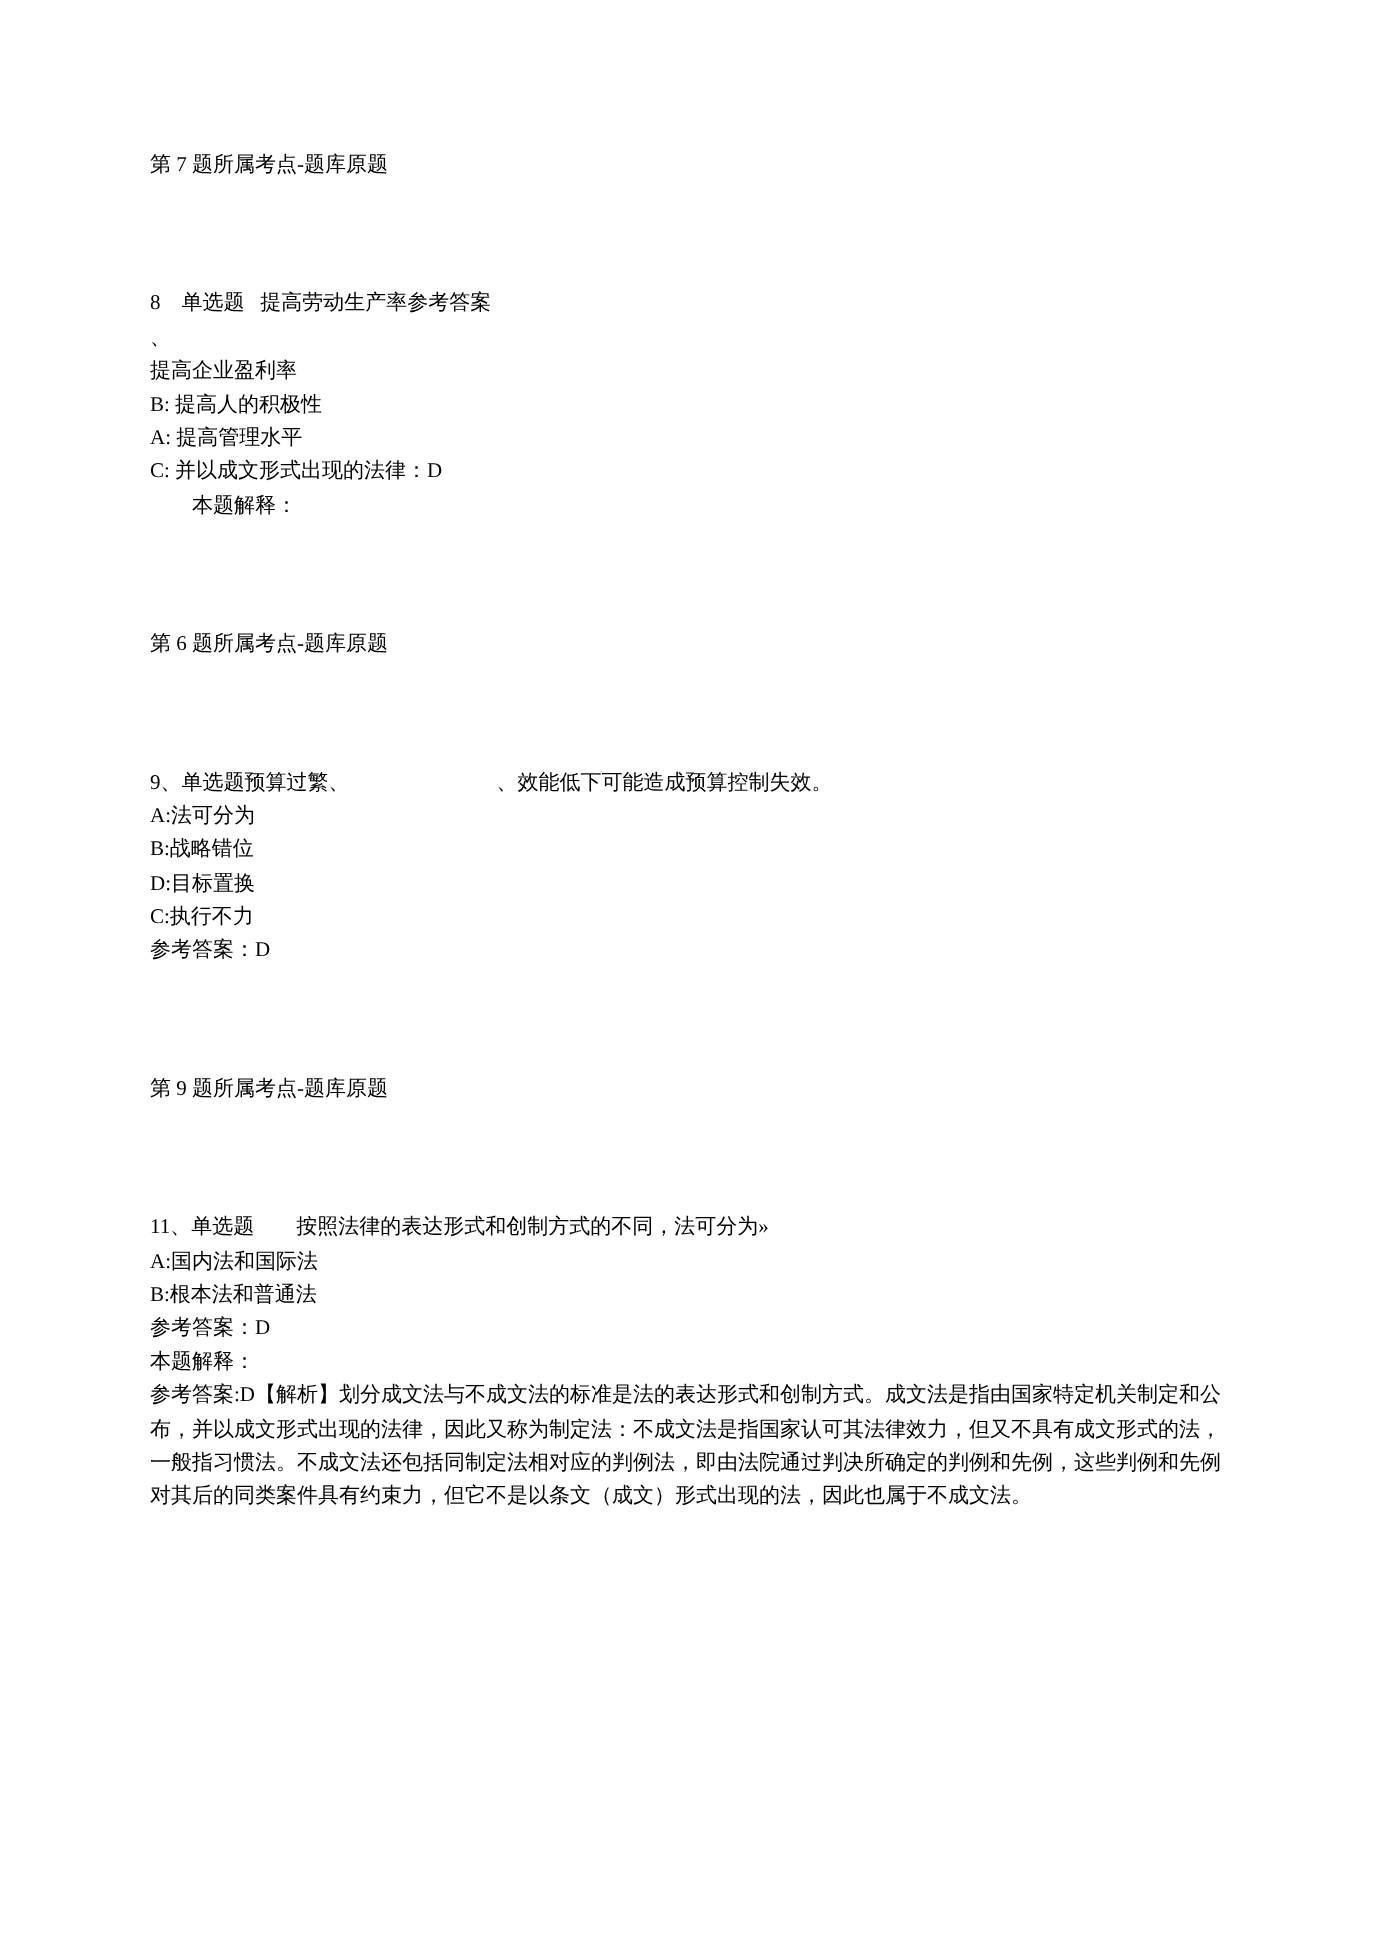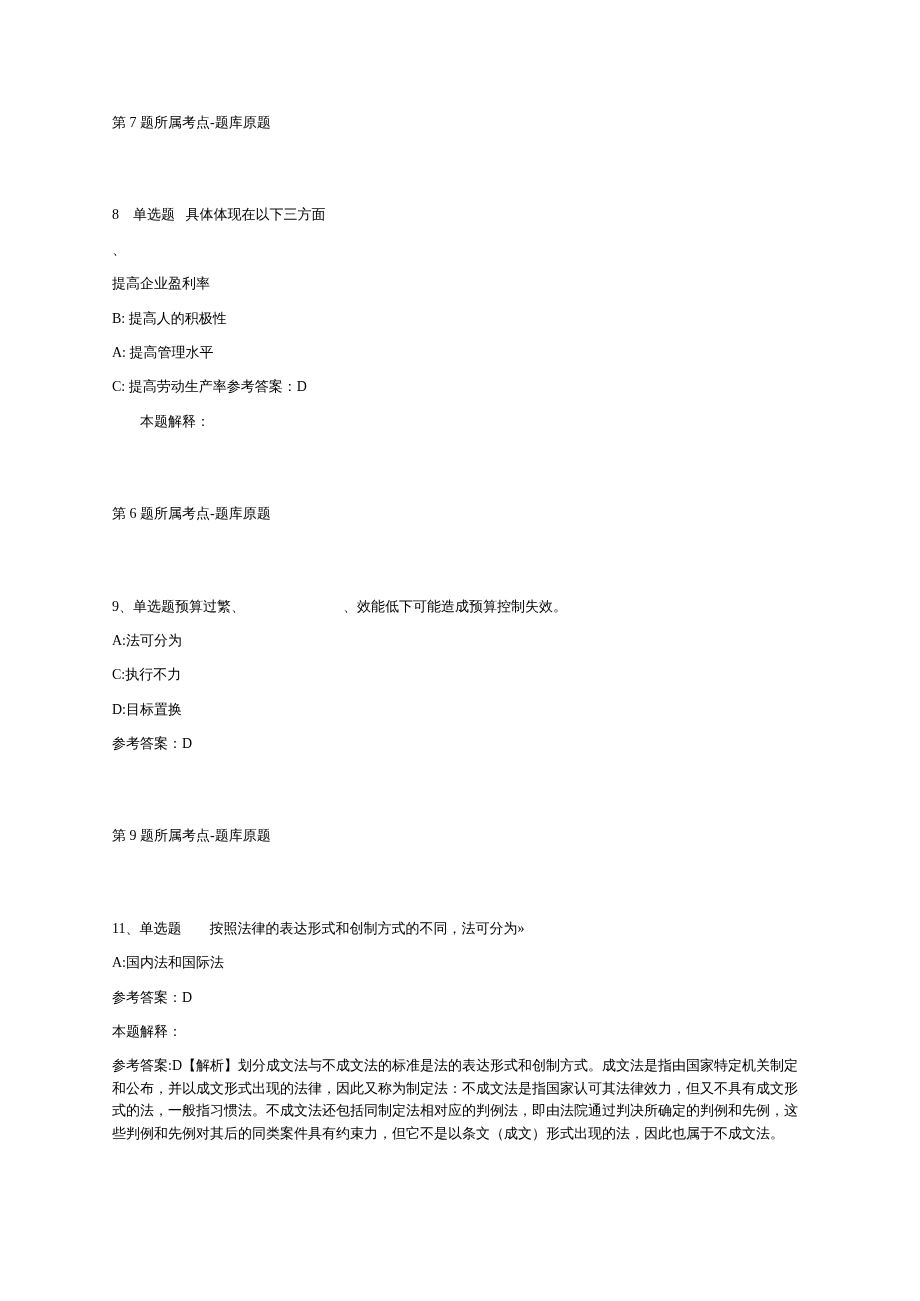--- a/index.html
+++ b/index.html
@@ -10,21 +10,21 @@
       background: #fff;
       margin: 0;
       padding: 100px 100px 60px 100px;
       width: 920px;
       box-sizing: border-box;
     }
     .block {
       margin-bottom: 70px;
     }
     .line {
-      margin: 12px;
+      margin: 0;
       padding: 0;
     }
     .indent {
       text-indent: 2em;
     }
     .blank-space {
       display: inline-block;
       width: 7em;
     }
   </style>
@@ -34,53 +34,55 @@
 <div class="block">
   <p class="line">第 7 题所属考点-题库原题</p>
 </div>
 
 <div class="block">
   <p class="line">
     <span>8</span>
     <span>&nbsp;&nbsp;</span>
     <span>单选题</span>
     <span>&nbsp;</span>
-    <span>具体体现在以下三方面</span>
+    <span>提高劳动生产率参考答案</span>
   </p>
   <p class="line">、</p>
   <p class="line">提高企业盈利率</p>
   <p class="line">
     <span>B:</span><span> 提高人的积极性</span>
   </p>
   <p class="line">
     <span>A:</span><span> 提高管理水平</span>
   </p>
   <p class="line">
-    <span>C:</span><span> 提高劳动生产率参考答案：D</span>
+    <span>C:</span><span> 并以成文形式出现的法律：D</span>
   </p>
   <p class="line indent">本题解释：</p>
 </div>
 
 <div class="block">
   <p class="line">第 6 题所属考点-题库原题</p>
 </div>
 
 <div class="block">
   <p class="line">
     <span>9、单选题预算过繁、</span><span class="blank-space"></span><span>、效能低下可能造成预算控制失效。</span>
   </p>
   <p class="line">A:法可分为</p>
+  <p class="line">B:战略错位</p>
+  <p class="line">D:目标置换</p>
   <p class="line">C:执行不力</p>
-  <p class="line">D:目标置换</p>
   <p class="line">参考答案：D</p>
 </div>
 
 <div class="block">
   <p class="line">第 9 题所属考点-题库原题</p>
 </div>
 
 <div class="block">
   <p class="line">11、单选题　　按照法律的表达形式和创制方式的不同，法可分为»</p>
   <p class="line">A:国内法和国际法</p>
+  <p class="line">B:根本法和普通法</p>
   <p class="line">参考答案：D</p>
   <p class="line">本题解释：</p>
   <p class="line">参考答案:D【解析】划分成文法与不成文法的标准是法的表达形式和创制方式。成文法是指由国家特定机关制定和公布，并以成文形式出现的法律，因此又称为制定法：不成文法是指国家认可其法律效力，但又不具有成文形式的法，一般指习惯法。不成文法还包括同制定法相对应的判例法，即由法院通过判决所确定的判例和先例，这些判例和先例对其后的同类案件具有约束力，但它不是以条文（成文）形式出现的法，因此也属于不成文法。</p>
 </div>
 
 </body></html>

